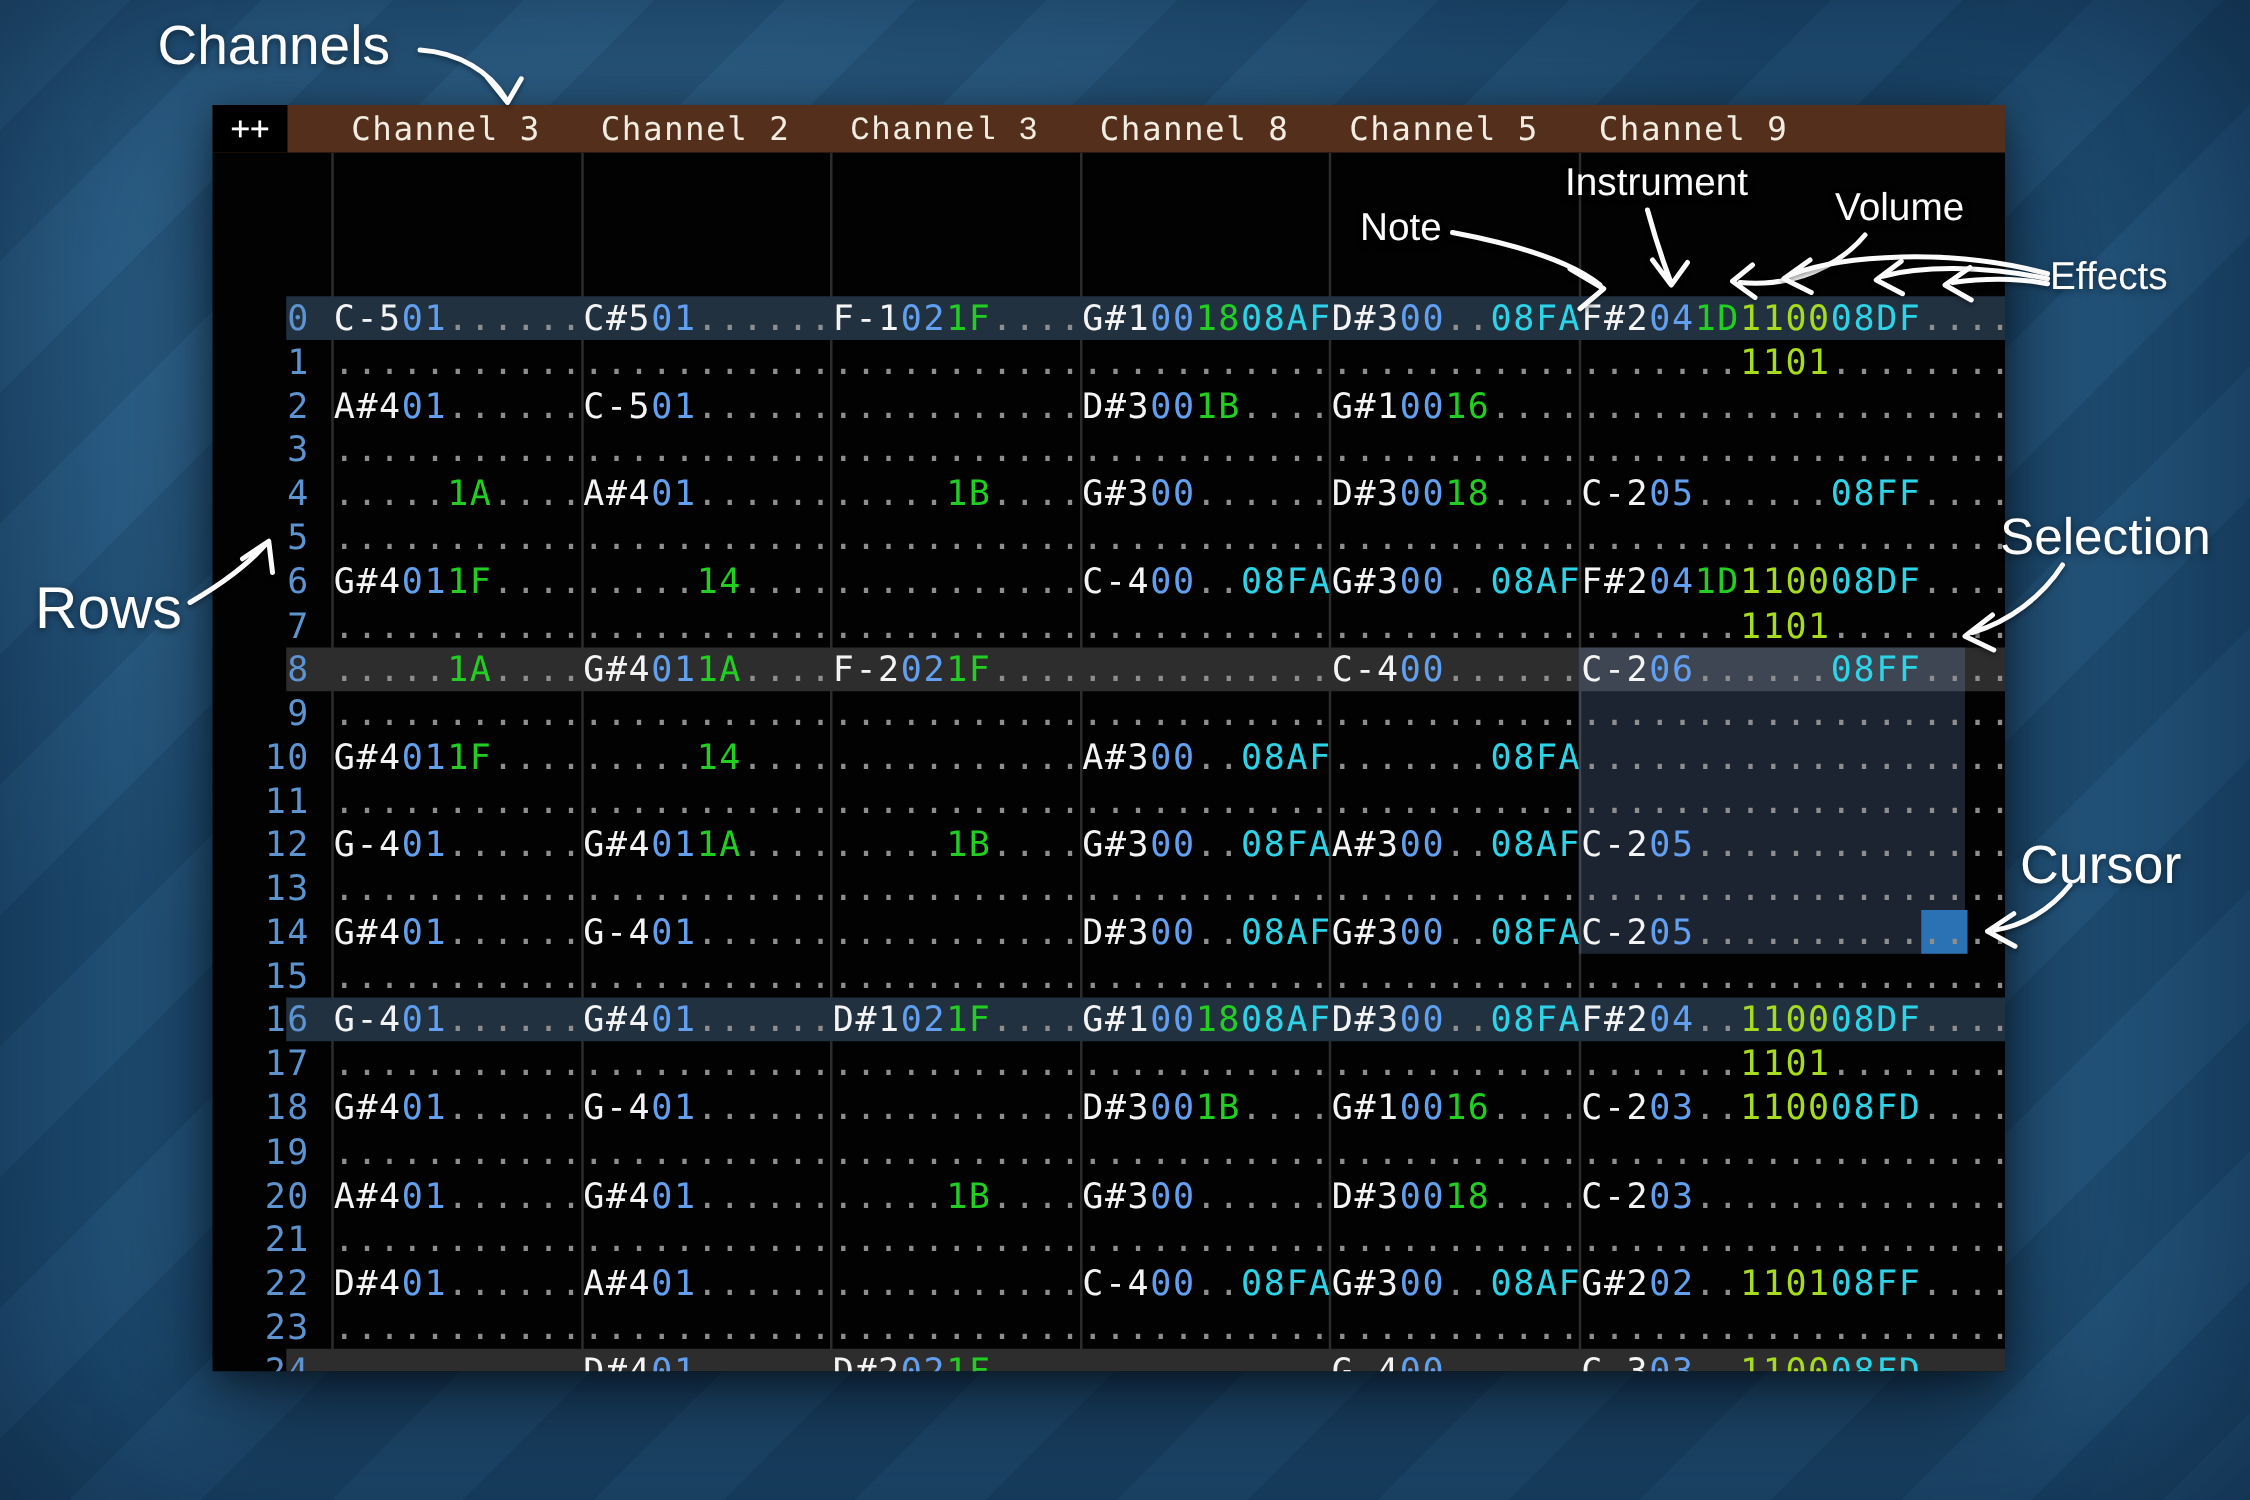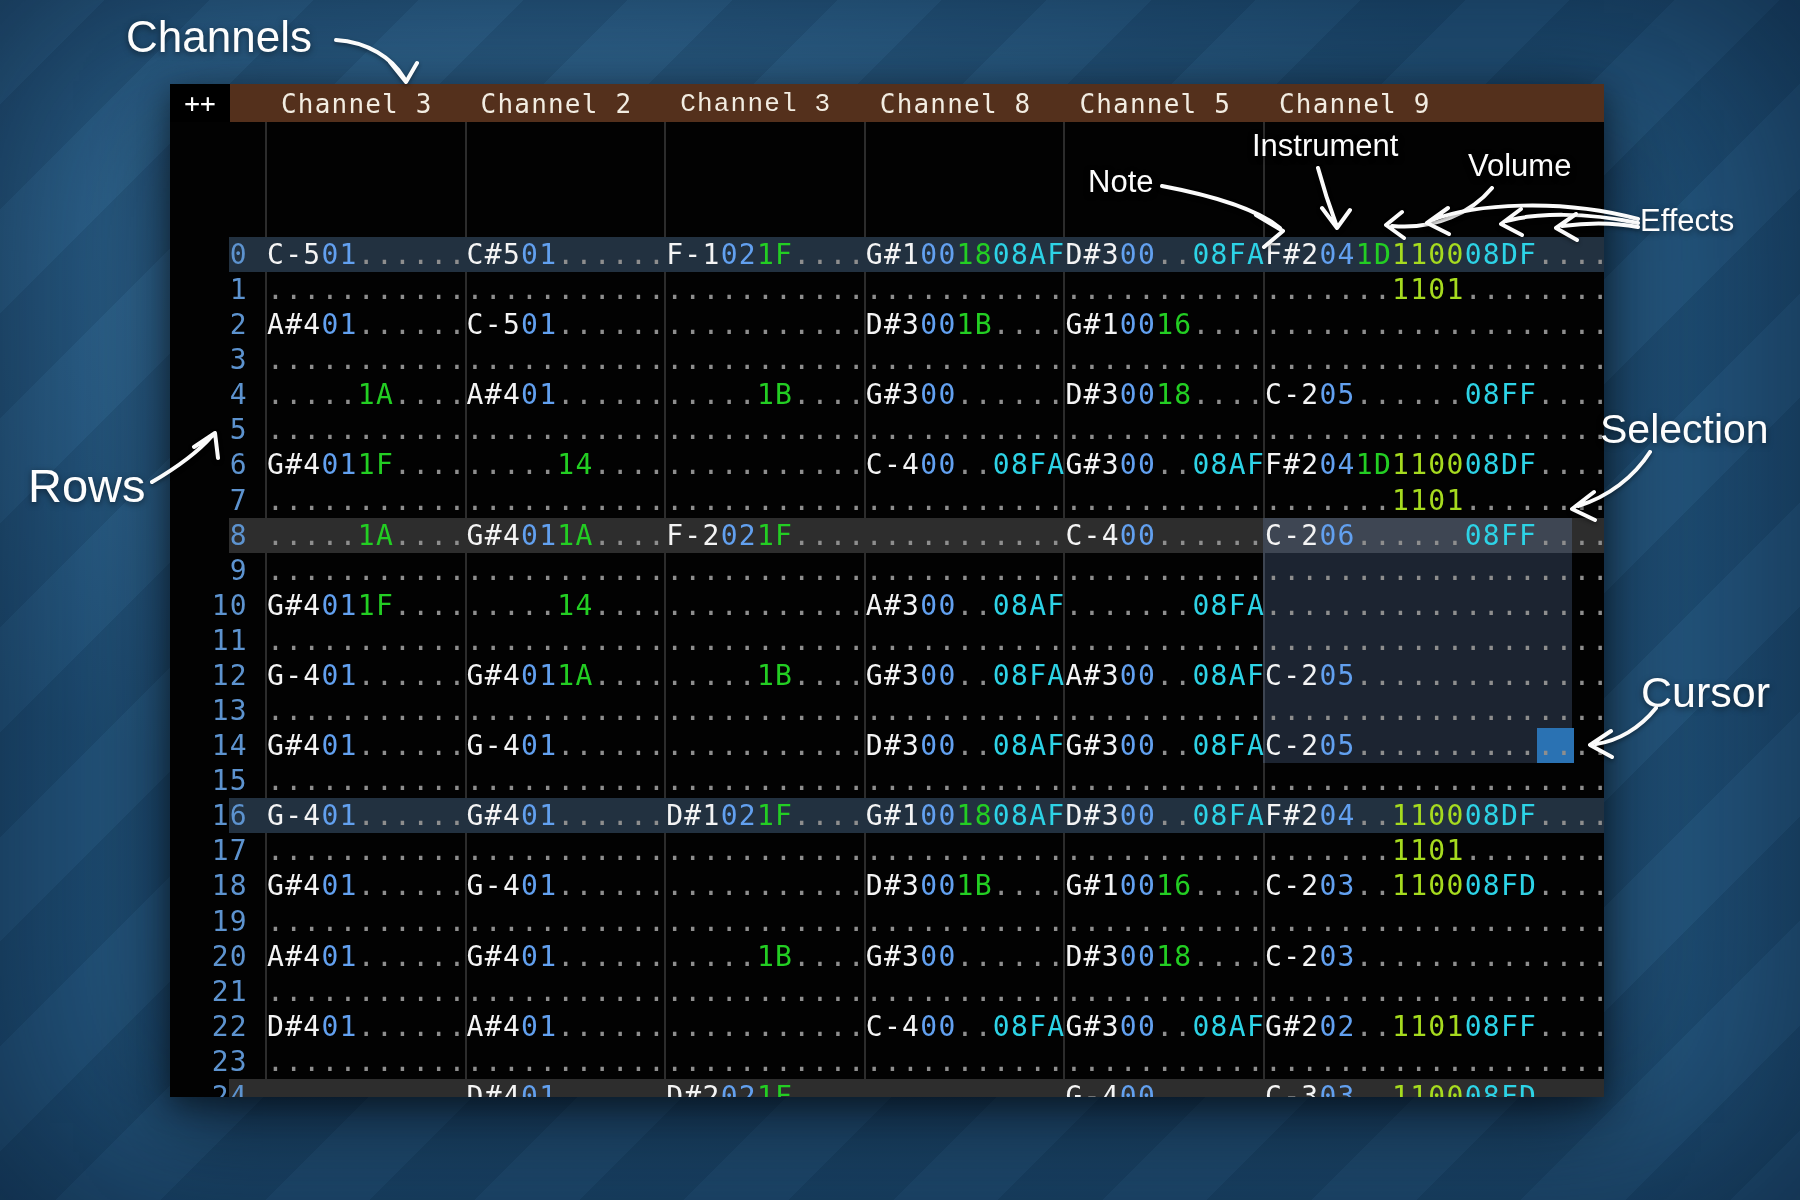--- a/index.html
+++ b/index.html
@@ -30,21 +30,21 @@
   .sn{color:var(--c-note)} .si{color:var(--c-instrument)} .sv{color:var(--c-volume)}
   .se{color:var(--c-effect)} .sx{color:var(--c-effect_alt)} .sd{color:var(--c-empty)}
   .ann{position:absolute;color:#fdfdfd;z-index:5;text-shadow:0 2px 6px rgba(0,0,0,.5);font-weight:500;}
   .ann-channels{left:126px;top:12px;font-size:44px;}
   .ann-rows{left:28px;top:458px;font-size:47px;}
   .ann-note{left:1088px;top:164px;font-size:31px;}
   .ann-instrument{left:1252px;top:128px;font-size:31px;}
   .ann-volume{left:1468px;top:148px;font-size:31px;}
   .ann-effects{left:1640px;top:203px;font-size:31px;}
   .ann-selection{left:1600px;top:406px;font-size:41px;}
-  .ann-cursor{left:1616px;top:668px;font-size:43px;margin-left:25px;}
+  .ann-cursor{left:1616px;top:668px;font-size:43px;}
   .arrows{position:absolute;inset:0;z-index:6;pointer-events:none;}
   .arrows path{fill:none;stroke:#fbfbfb;stroke-width:4;stroke-linecap:round;stroke-linejoin:round;
     filter:drop-shadow(0 2px 2px rgba(0,0,0,.4));}
 </style>
 </head>
 <body>
 
 <div class="stage">
   <div class="window">
     <div class="header">

